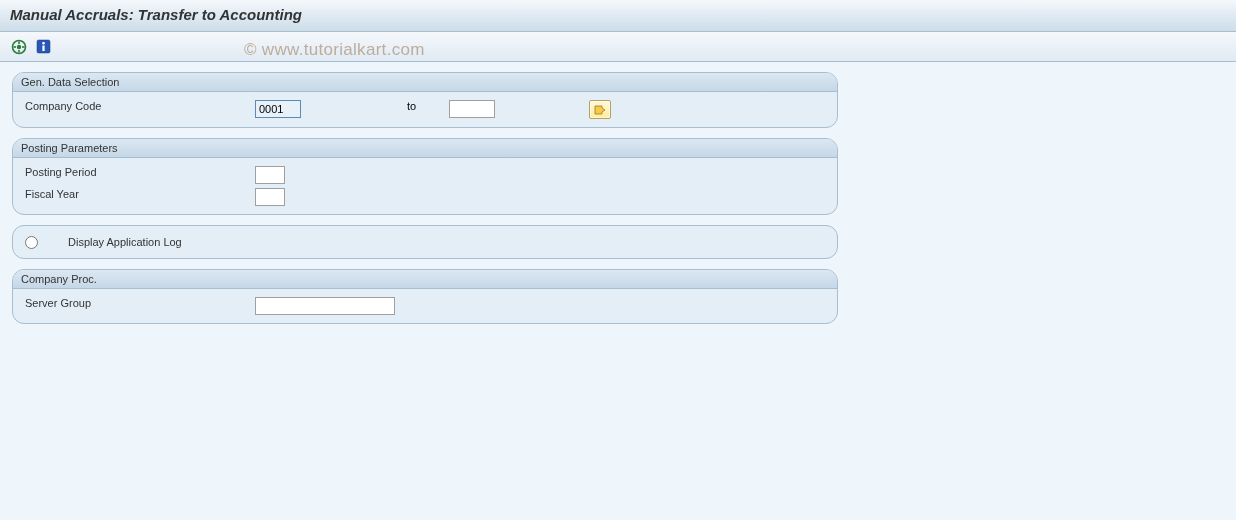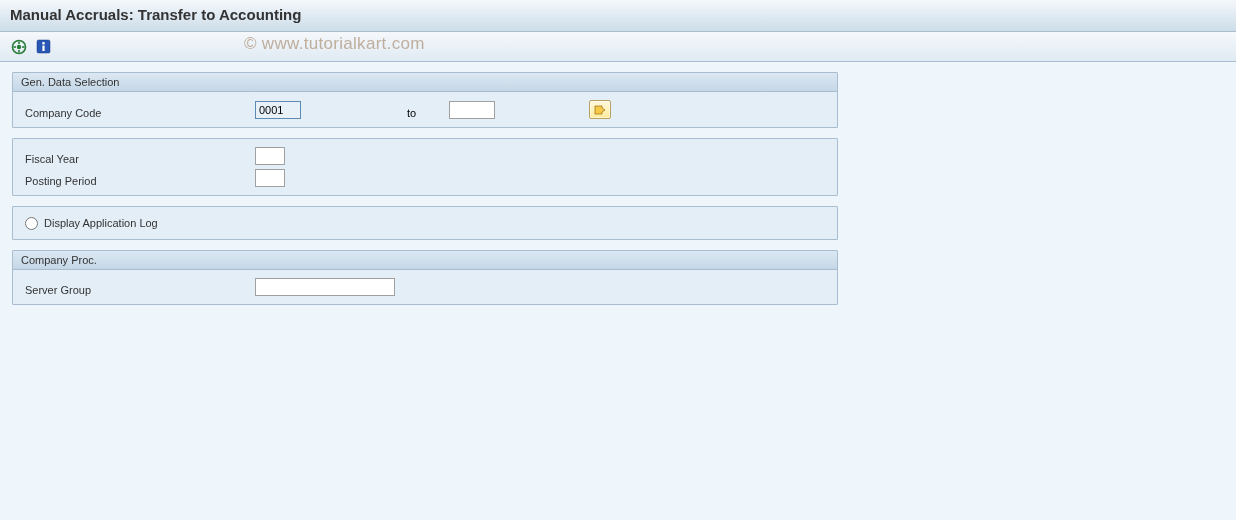--- a/index.html
+++ b/index.html
@@ -12,20 +12,21 @@
       font-size: 11px;
       background: #f0f0f0;
       width: 1236px;
       height: 520px;
       overflow: hidden;
     }
     .title-bar {
       background: linear-gradient(to bottom, #f5f8fb 0%, #e0eaf3 50%, #cddde8 100%);
       border-bottom: 1px solid #a8bdd0;
       padding: 6px 10px 8px 10px;
+      font-style: italic;
       font-weight: bold;
       font-size: 15px;
       color: #333;
     }
     .toolbar {
       background: linear-gradient(to bottom, #f5f8fb 0%, #e0eaf3 100%);
       border-bottom: 1px solid #a8bdd0;
       padding: 4px 10px;
       height: 30px;
       display: flex;
@@ -37,54 +38,54 @@
       display: inline-flex;
       align-items: center;
       justify-content: center;
       width: 18px;
       height: 18px;
       cursor: pointer;
     }
     .watermark {
       position: absolute;
       left: 244px;
-      top: 2px;
+      top: 8px;
       font-size: 17px;
       color: rgba(160, 128, 96, 0.6);
       font-family: Verdana, Arial, sans-serif;
       font-weight: normal;
       pointer-events: none;
       letter-spacing: 0.3px;
     }
     .content {
       background: #eef5fb;
       padding: 10px 12px;
       height: calc(100% - 60px);
     }
     .group-box {
       border: 1px solid #a8bdd0;
-      border-radius: 1px;
+      border-radius: 12px;
       margin-bottom: 10px;
       background: #e4eef7;
       overflow: hidden;
       width: 826px;
     }
     .group-header {
       background: linear-gradient(to bottom, #dce8f3 0%, #c5d7e6 100%);
       padding: 3px 8px;
       font-size: 11px;
       color: #333;
       border-bottom: 1px solid #a8bdd0;
     }
     .group-body {
       padding: 6px 10px;
     }
     .field-row {
       display: flex;
-      align-items: flex-end;
+      align-items: flex-start;
       padding: 2px 0;
       min-height: 22px;
     }
     .field-label {
       width: 232px;
       color: #333;
       padding-left: 2px;
     }
     .field-input {
       border: 1px solid #a0a0a0;
@@ -127,20 +128,21 @@
       padding: 2px 0;
       min-height: 20px;
     }
     .radio-row input, .check-row input {
       margin-right: 6px;
       margin-left: 2px;
     }
     .radio-row label, .check-row label {
       color: #333;
       cursor: pointer;
+      margin-left: 24px;
     }
   </style>
 </head>
 <body>
 
 <div class="title-bar">Manual Accruals: Transfer to Accounting</div>
 
 <div class="toolbar">
   <span class="toolbar-btn">
     <svg width="16" height="16" viewBox="0 0 16 16">
@@ -177,27 +179,28 @@
         <span class="multi-sel-btn">
           <svg width="12" height="10" viewBox="0 0 12 10">
             <path d="M1 1 L8 1 L8 3 L11 5 L8 7 L8 9 L1 9 Z" fill="#f7c948" stroke="#a07820" stroke-width="0.8"></path>
           </svg>
         </span>
       </div>
     </div>
   </div>
 
   <div class="group-box">
-    <div class="group-body">
+    <div class="group-header">Posting Parameters</div>
+    <div class="group-body">
+      <div class="field-row">
+        <span class="field-label">Posting Period</span>
+        <input type="text" class="field-input input-xs" value="" style="">
+      </div>
       <div class="field-row">
         <span class="field-label">Fiscal Year</span>
-        <input type="text" class="field-input input-xs" value="" style="">
-      </div>
-      <div class="field-row">
-        <span class="field-label">Posting Period</span>
         <input type="text" class="field-input input-xs" value="" style="">
       </div>
     </div>
   </div>
 
   <div class="group-box">
     <div class="group-body">
       <div class="radio-row">
         <input type="radio" name="ctrl-radio" id="r1" style="">
         <label for="r1">Display Application Log</label>

